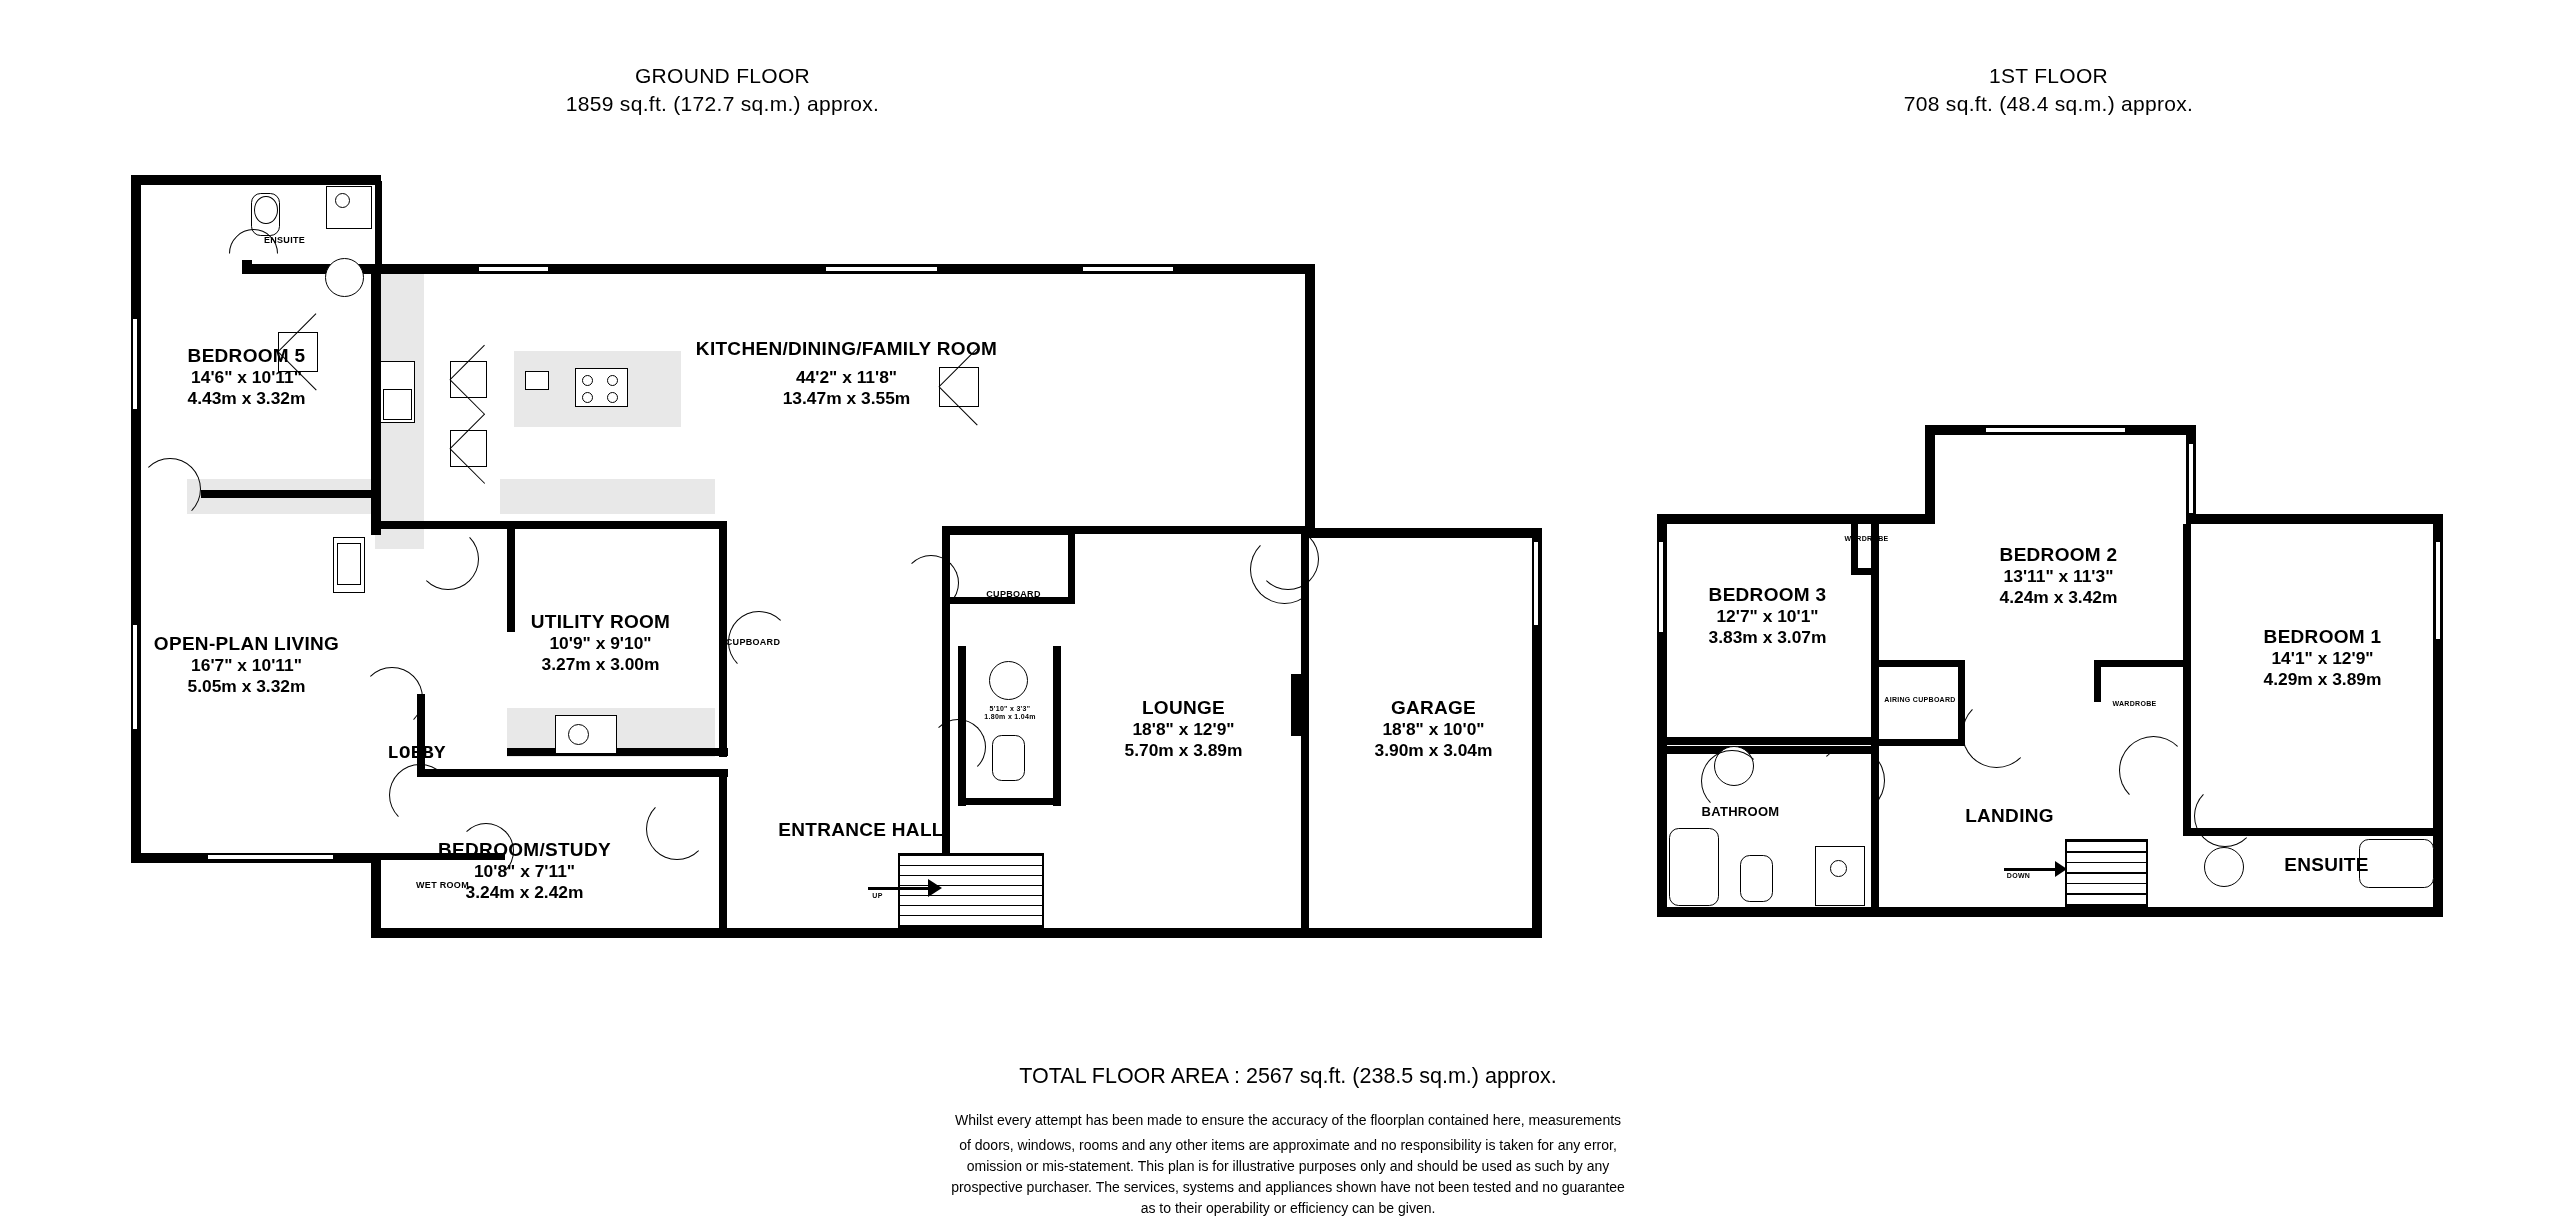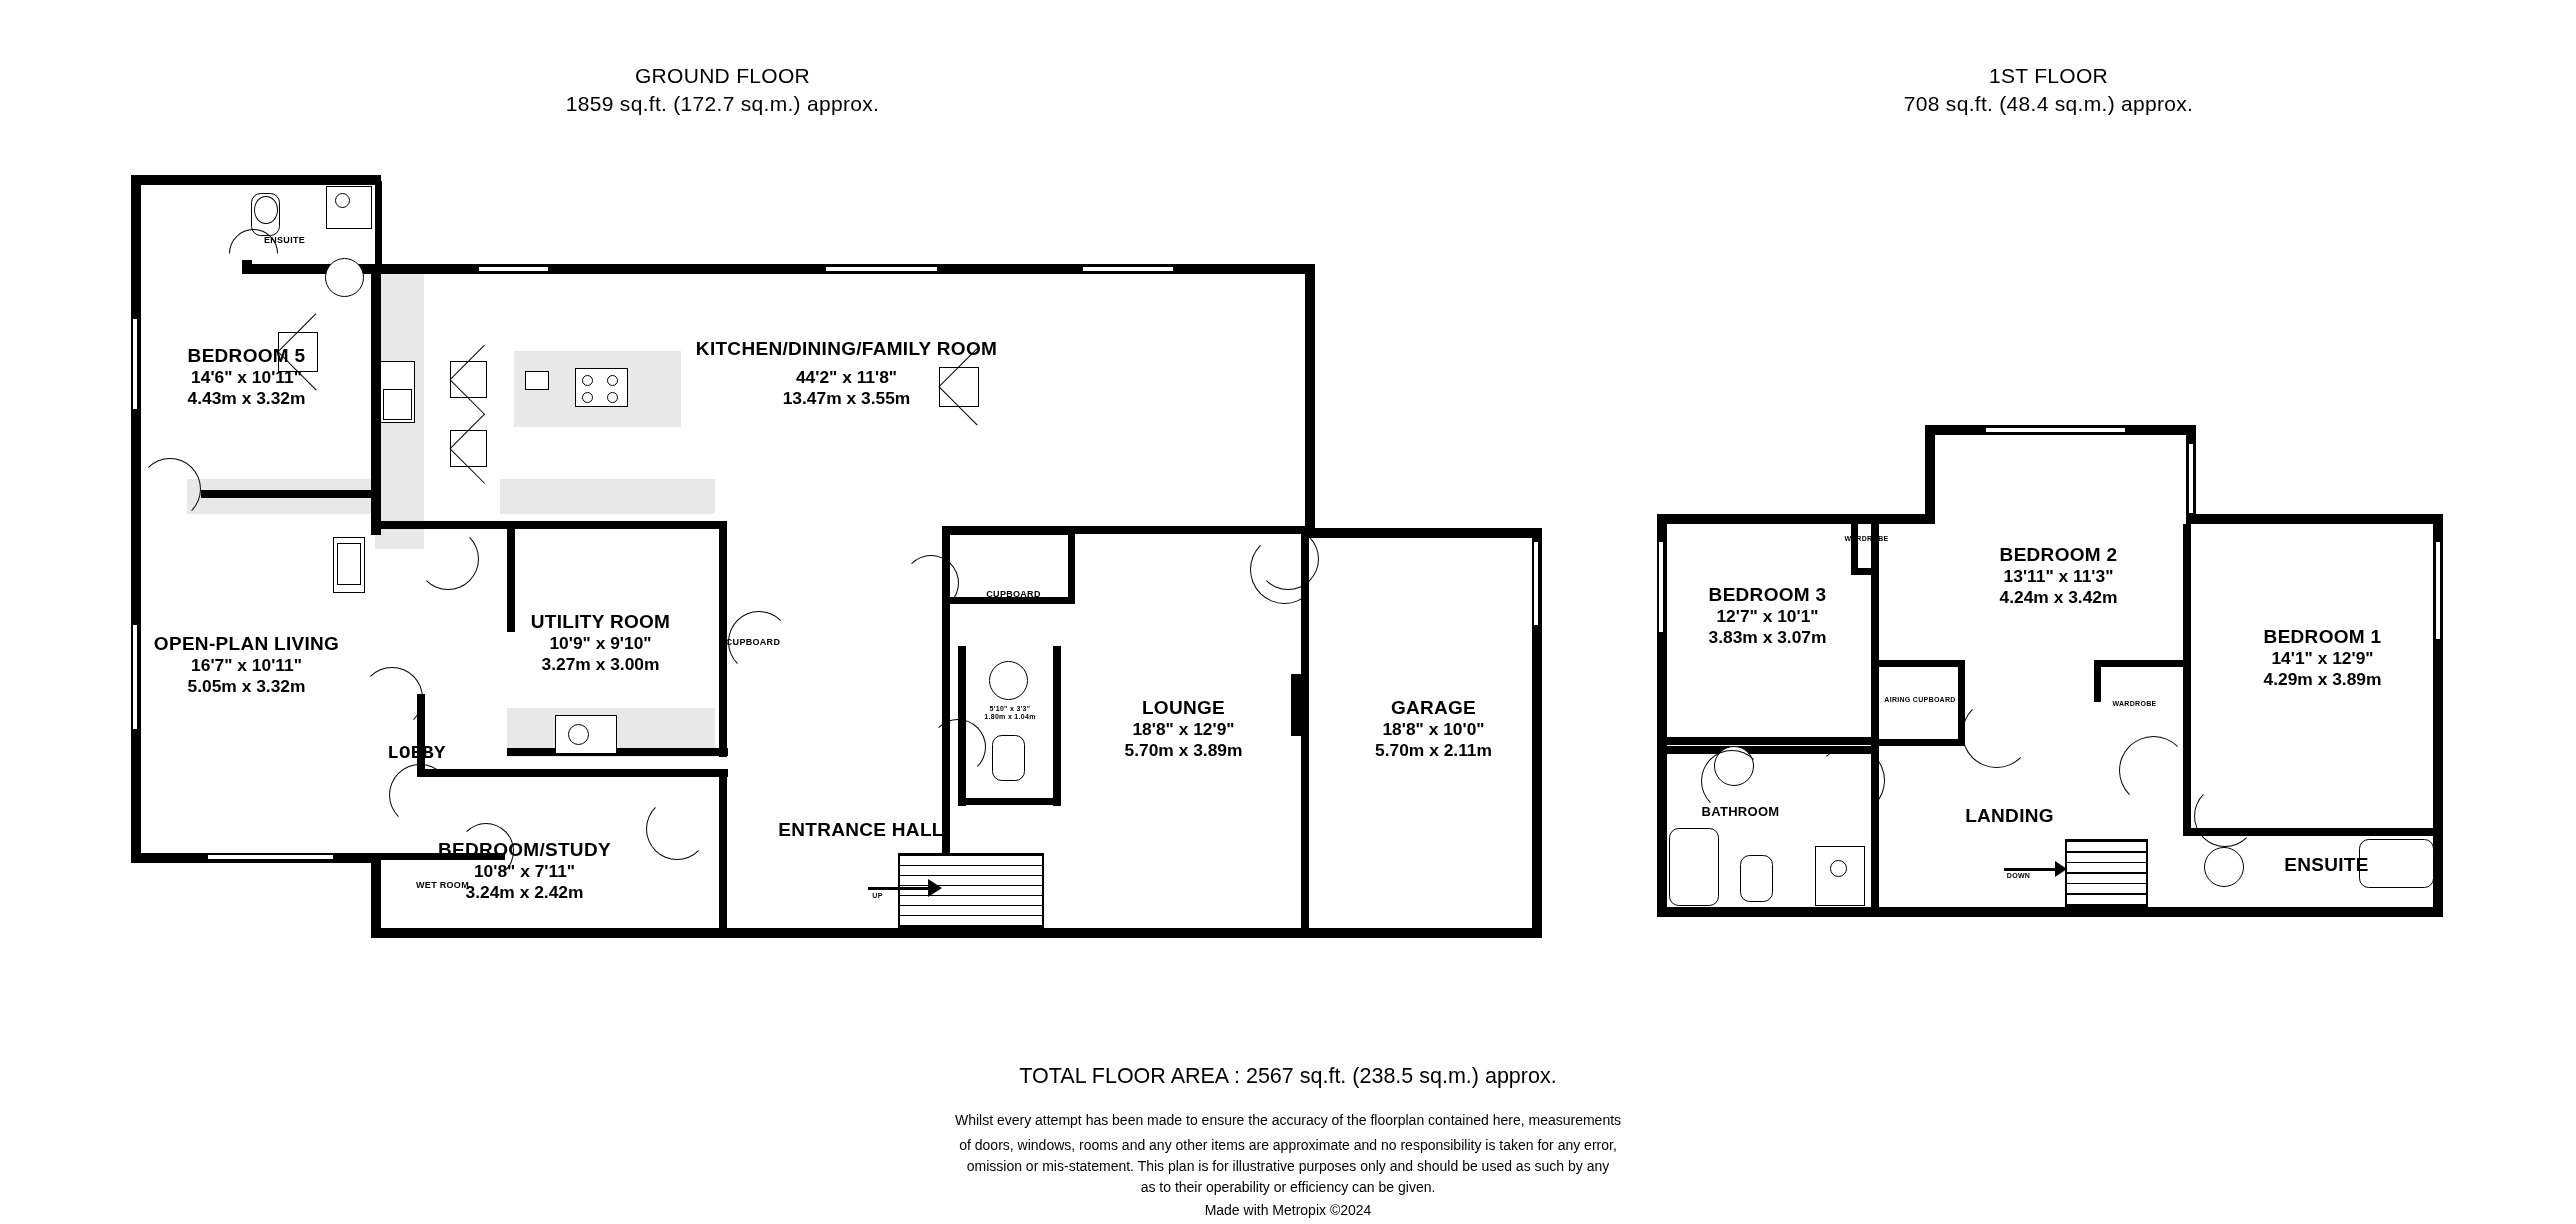--- a/index.html
+++ b/index.html
@@ -210,21 +210,21 @@
 
     <div class="lbl" style="left:1069px;top:696px;width:229px;">
       <div class="n">LOUNGE</div>
       <div class="d">18'8"  x 12'9"</div>
       <div class="d">5.70m  x 3.89m</div>
     </div>
 
     <div class="lbl" style="left:1319px;top:696px;width:229px;">
       <div class="n">GARAGE</div>
       <div class="d">18'8"  x 10'0"</div>
-      <div class="d">5.70m  x 2.11m</div>
+      <div class="d">3.90m  x 3.04m</div>
     </div>
 
     <div class="lbl" style="left:410px;top:838px;width:229px;">
       <div class="n">BEDROOM/STUDY</div>
       <div class="d">10'8"  x 7'11"</div>
       <div class="d">3.24m  x 2.42m</div>
     </div>
 
     <div class="lbl" style="left:347px;top:742px;width:139px;font-family:Liberation Mono, monospace;">
       <div class="n">LOBBY</div>
@@ -359,18 +359,19 @@
     </div>
   </div>
 
   <div class="foot" style="top:1064px;">
     <div class="big">TOTAL FLOOR AREA : 2567 sq.ft. (238.5 sq.m.) approx.</div>
   </div>
   <div class="foot" style="top:1100px;">
     <div class="p">Whilst every attempt has been made to ensure the accuracy of the floorplan contained here, measurements</div>
     <div class="p" style="margin-top:4px;">of doors, windows, rooms and any other items are approximate and no responsibility is taken for any error,</div>
     <div class="p" style="margin-top:0;">omission or mis-statement. This plan is for illustrative purposes only and should be used as such by any</div>
+    <div class="p" style="margin-top:0;">prospective purchaser. The services, systems and appliances shown have not been tested and no guarantee</div>
     <div class="p" style="margin-top:0;">as to their operability or efficiency can be given.</div>
     <div class="mk">Made with Metropix ©2024</div>
   </div>
 
 </div>
 
 
 </body></html>

